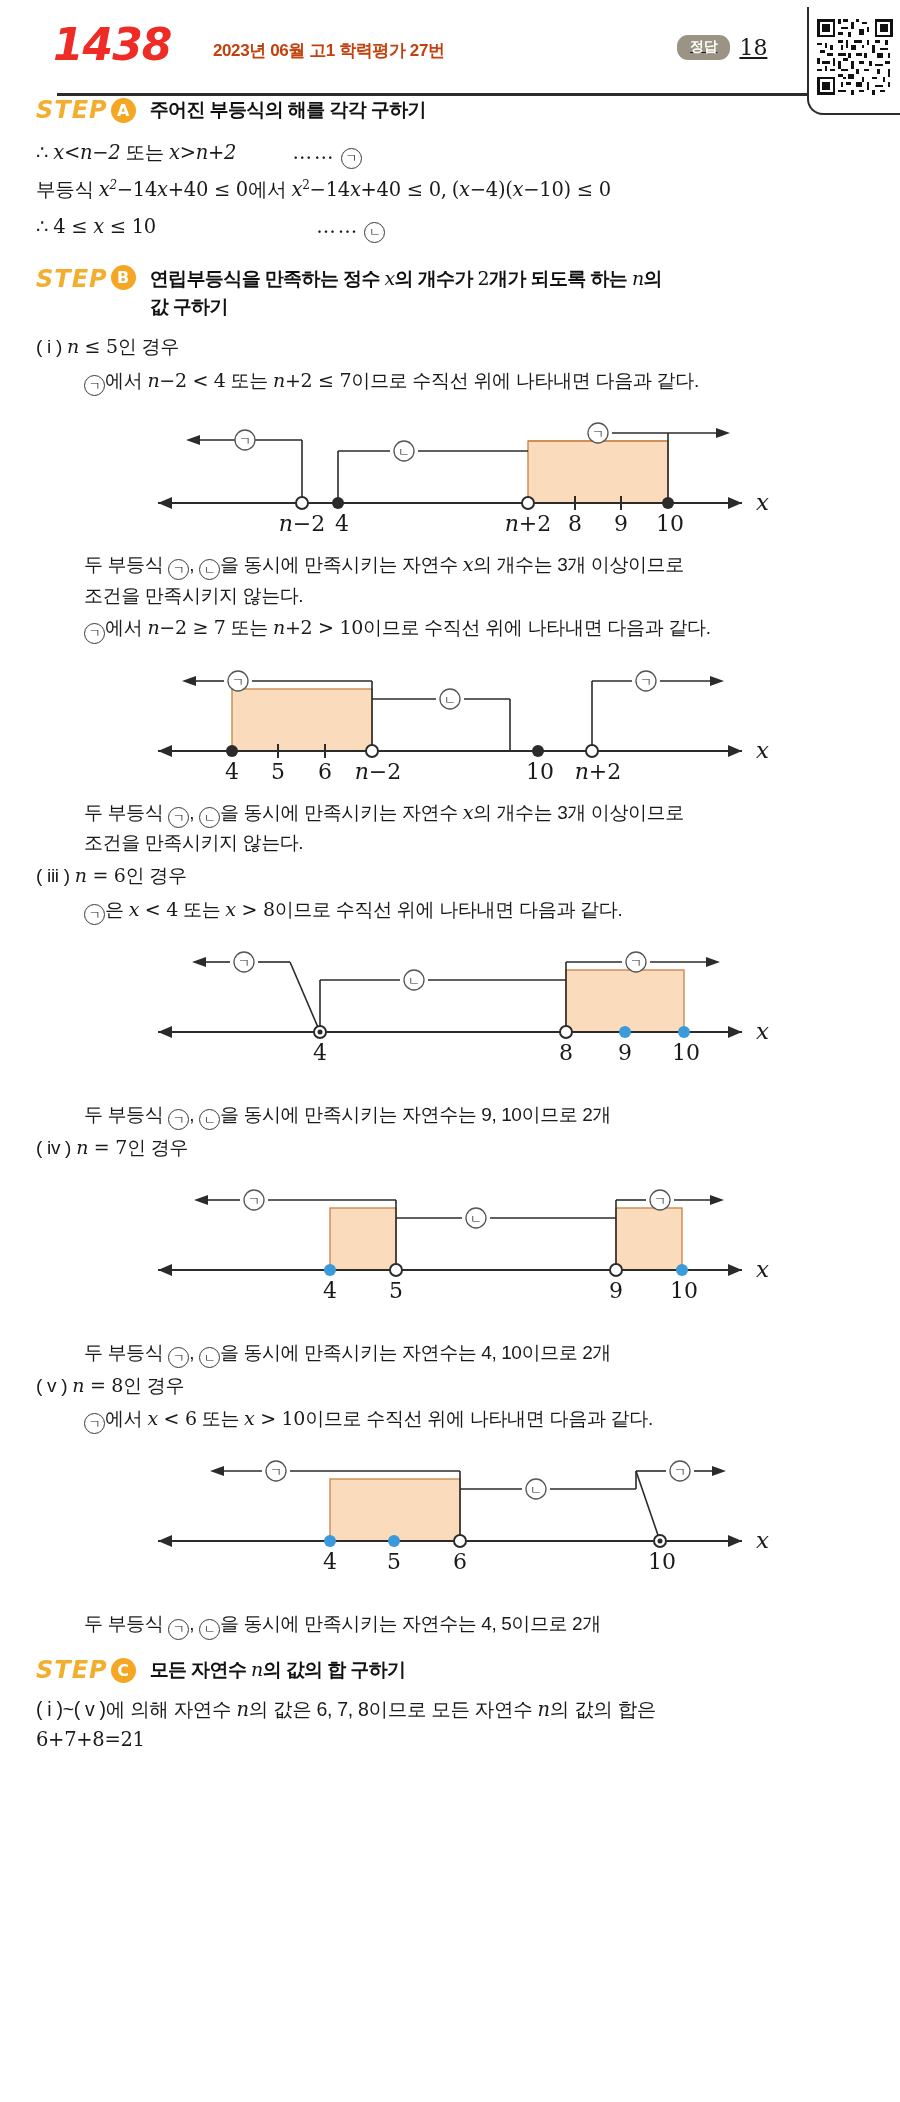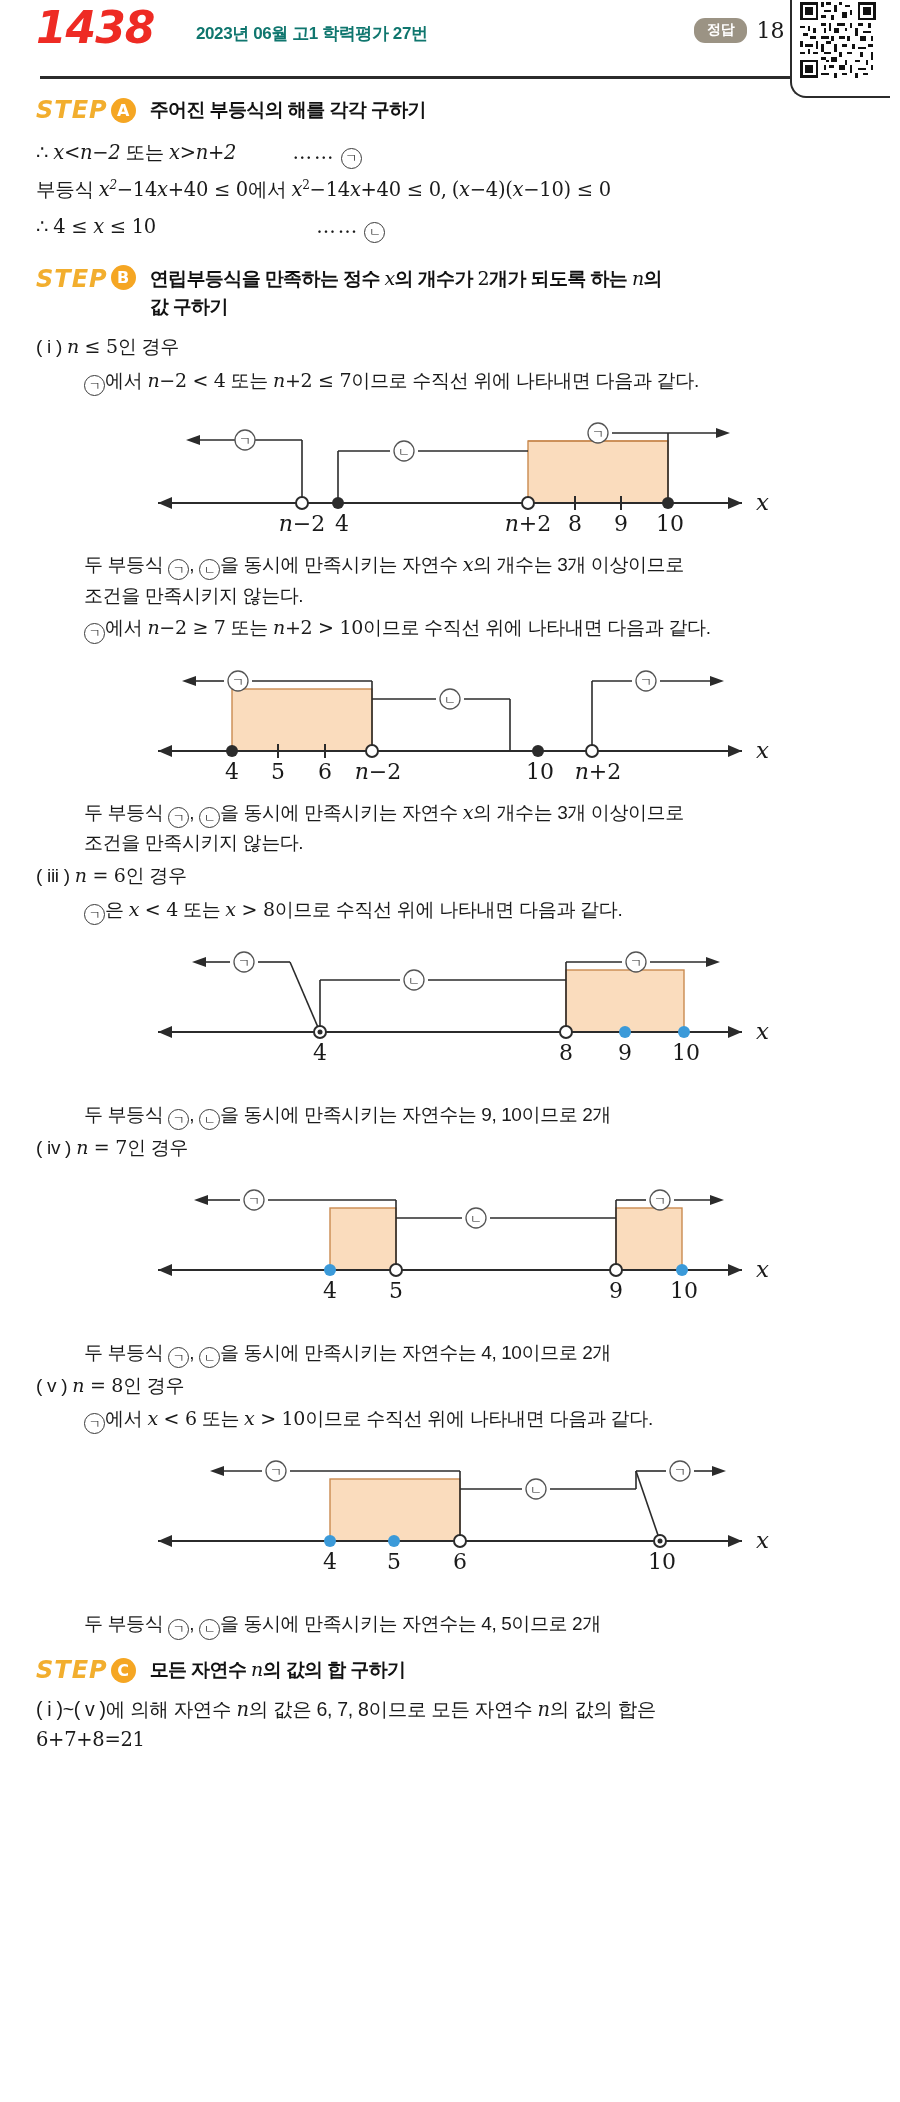--- a/index.html
+++ b/index.html
@@ -12,21 +12,21 @@
     height: 2102px;
     position: relative;
     font-family: "Liberation Sans", sans-serif;
     color: #1a1a1a;
     overflow: hidden;
   }
   .page {
     position: relative;
     width: 900px;
     height: 1556px;
-    padding: 0;
+    padding: 17px;
     box-sizing: border-box;
   }
 
   
   .header {
     position: relative;
     height: 82px;
     padding: 8px 0 0 0;
   }
   .prob-no {
@@ -40,30 +40,31 @@
     letter-spacing: -1px;
     color: #ee2b24;
     line-height: 1;
   }
   .source {
     position: absolute;
     left: 196px;
     top: 22px;
     font-size: 17px;
     font-weight: bold;
-    color: #0f766e;
+    color: #c2410c;
     letter-spacing: -0.4px;
   }
   .answer-wrap {
     position: absolute;
-    left: 694px;
+    left: 660px;
     top: 18px;
     display: flex;
     align-items: center;
     gap: 9px;
+    text-decoration: underline;
   }
   .answer-badge {
     background: #9b9384;
     color: #ffffff;
     font-size: 14px;
     font-weight: bold;
     padding: 3px 13px 4px 13px;
     border-radius: 11px;
     letter-spacing: -0.3px;
   }

